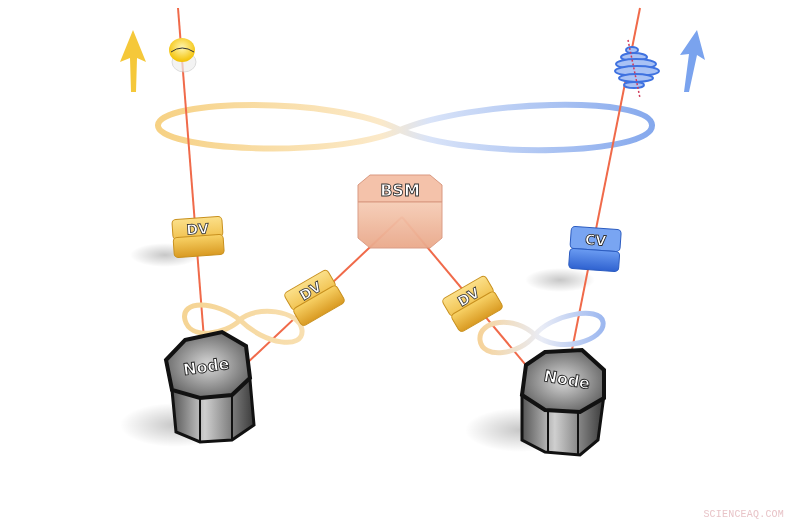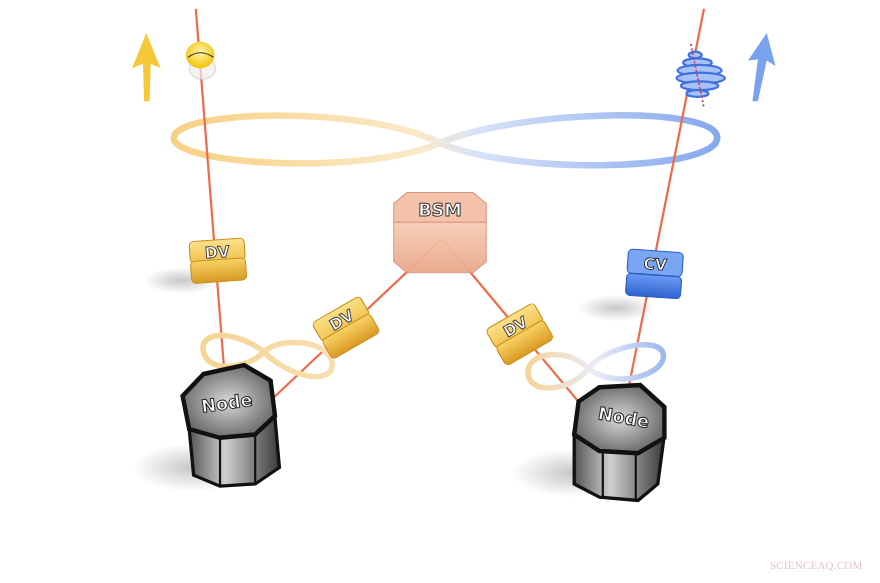--- a/index.html
+++ b/index.html
@@ -1,19 +1,19 @@
 <!DOCTYPE html>
 <html><head>
 <meta charset="utf-8">
 <style>
   html, body { margin: 0; padding: 0; background: #ffffff; }
   body { width: 800px; height: 530px; overflow: hidden; position: relative; font-family: "DejaVu Sans", sans-serif; }
   #stage { position: absolute; left: 0; top: 0; width: 800px; height: 530px; }
   .lbl { font-family: "DejaVu Sans", sans-serif; font-weight: bold; }
-  .watermark { position: absolute; right: 16px; bottom: 10px; font-family: Liberation Serif, serif; font-size: 10px; color: #e8c4c8; letter-spacing: 0.2px; }
+  .watermark { position: absolute; right: 16px; bottom: 10px; font-family: Liberation Mono, monospace; font-size: 10px; color: #e8c4c8; letter-spacing: 0.2px; }
 </style>
 </head>
 <body>
 
 <svg id="stage" width="800" height="530" viewBox="0 0 800 530" xmlns="http://www.w3.org/2000/svg">
   <defs>
     <linearGradient id="bigLoop" x1="0" y1="0" x2="1" y2="0">
       <stop offset="0" stop-color="#f6cf7e"></stop>
       <stop offset="0.45" stop-color="#fbe8c6"></stop>
       <stop offset="0.55" stop-color="#d7e2f8"></stop>

